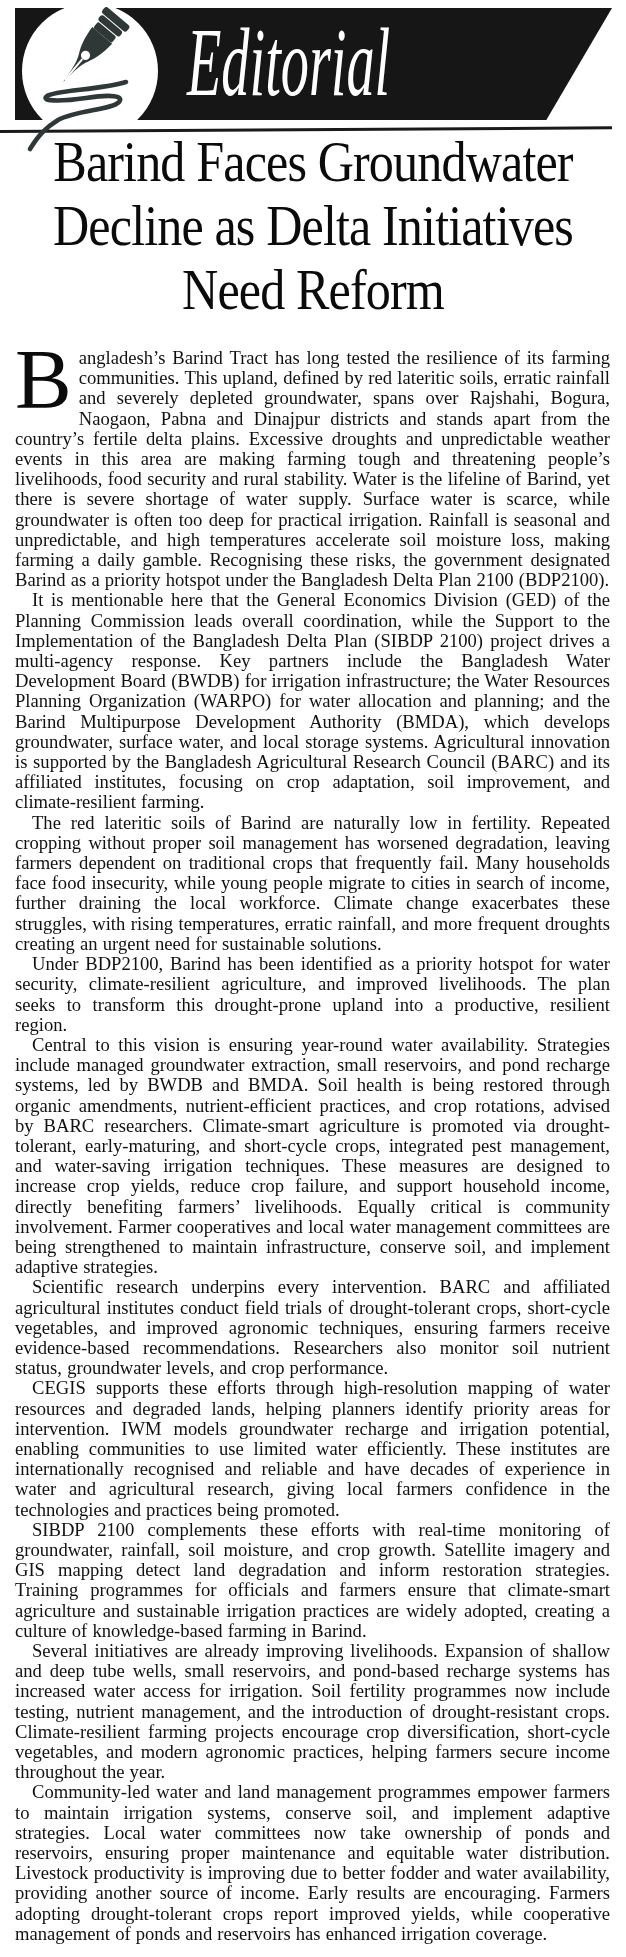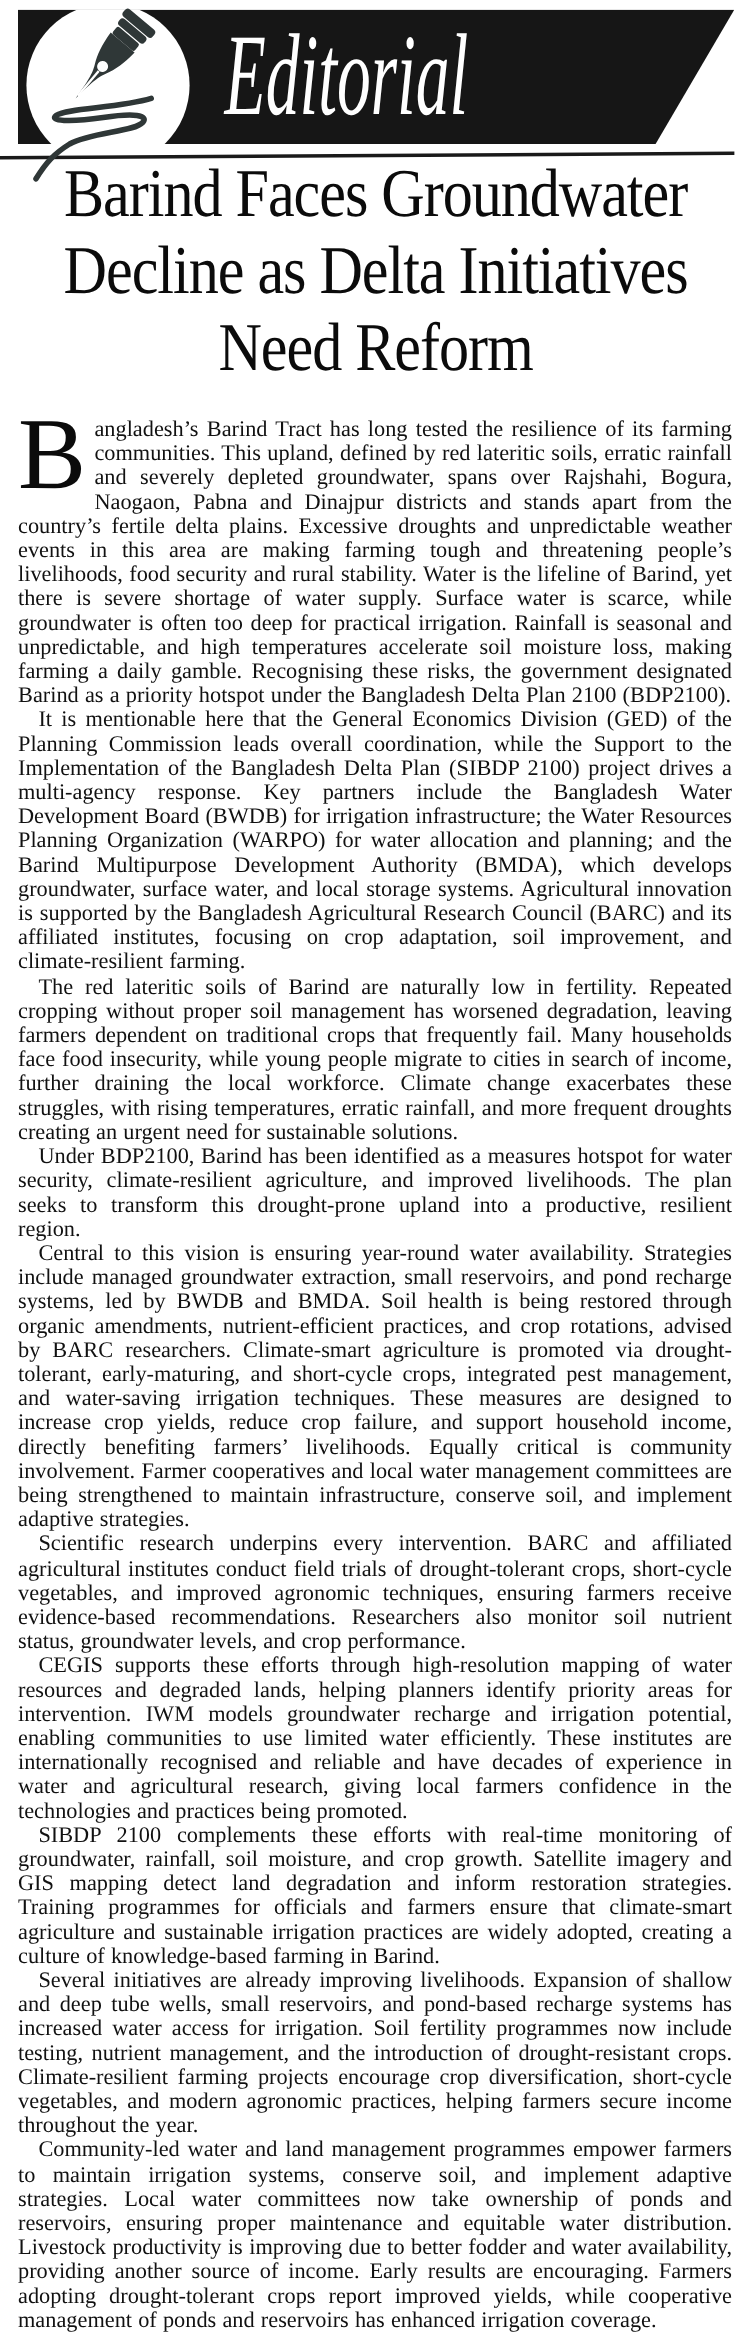--- a/index.html
+++ b/index.html
@@ -153,21 +153,21 @@
   <h1 class="headline">
     <span class="hl-line">Barind Faces Groundwater</span>
     <span class="hl-line">Decline as Delta Initiatives</span>
     <span class="hl-line">Need Reform</span>
   </h1>
 
   <div class="article-body">
     <p class="first-para"><span class="dropcap">B</span><span>angladesh’s Barind Tract has long tested the resilience of its farming communities. This upland, defined by red lateritic soils, erratic rainfall and severely depleted groundwater, spans over Rajshahi, Bogura, Naogaon, Pabna and Dinajpur districts and stands apart from the country’s fertile delta plains. Excessive droughts and unpredictable weather events in this area are making farming tough and threatening people’s livelihoods, food security and rural stability. Water is the lifeline of Barind, yet there is severe shortage of water supply. Surface water is scarce, while groundwater is often too deep for practical irrigation. Rainfall is seasonal and unpredictable, and high temperatures accelerate soil moisture loss, making farming a daily gamble. Recognising these risks, the government designated Barind as a priority hotspot under the Bangladesh Delta Plan 2100 (BDP2100).</span></p>
     <p>It is mentionable here that the General Economics Division (GED) of the Planning Commission leads overall coordination, while the Support to the Implementation of the Bangladesh Delta Plan (SIBDP 2100) project drives a multi-agency response. Key partners include the Bangladesh Water Development Board (BWDB) for irrigation infrastructure; the Water Resources Planning Organization (WARPO) for water allocation and planning; and the Barind Multipurpose Development Authority (BMDA), which develops groundwater, surface water, and local storage systems. Agricultural innovation is supported by the Bangladesh Agricultural Research Council (BARC) and its affiliated institutes, focusing on crop adaptation, soil improvement, and climate-resilient farming.</p>
     <p>The red lateritic soils of Barind are naturally low in fertility. Repeated cropping without proper soil management has worsened degradation, leaving farmers dependent on traditional crops that frequently fail. Many households face food insecurity, while young people migrate to cities in search of income, further draining the local workforce. Climate change exacerbates these struggles, with rising temperatures, erratic rainfall, and more frequent droughts creating an urgent need for sustainable solutions.</p>
-    <p>Under BDP2100, Barind has been identified as a measures hotspot for water security, climate-resilient agriculture, and improved livelihoods. The plan seeks to transform this drought-prone upland into a productive, resilient region.</p>
+    <p>Under BDP2100, Barind has been identified as a priority hotspot for water security, climate-resilient agriculture, and improved livelihoods. The plan seeks to transform this drought-prone upland into a productive, resilient region.</p>
     <p>Central to this vision is ensuring year-round water availability. Strategies include managed groundwater extraction, small reservoirs, and pond recharge systems, led by BWDB and BMDA. Soil health is being restored through organic amendments, nutrient-efficient practices, and crop rotations, advised by BARC researchers. Climate-smart agriculture is promoted via drought-tolerant, early-maturing, and short-cycle crops, integrated pest management, and water-saving irrigation techniques. These measures are designed to increase crop yields, reduce crop failure, and support household income, directly benefiting farmers’ livelihoods. Equally critical is community involvement. Farmer cooperatives and local water management committees are being strengthened to maintain infrastructure, conserve soil, and implement adaptive strategies.</p>
     <p>Scientific research underpins every intervention. BARC and affiliated agricultural institutes conduct field trials of drought-tolerant crops, short-cycle vegetables, and improved agronomic techniques, ensuring farmers receive evidence-based recommendations. Researchers also monitor soil nutrient status, groundwater levels, and crop performance.</p>
     <p>CEGIS supports these efforts through high-resolution mapping of water resources and degraded lands, helping planners identify priority areas for intervention. IWM models groundwater recharge and irrigation potential, enabling communities to use limited water efficiently. These institutes are internationally recognised and reliable and have decades of experience in water and agricultural research, giving local farmers confidence in the technologies and practices being promoted.</p>
     <p>SIBDP 2100 complements these efforts with real-time monitoring of groundwater, rainfall, soil moisture, and crop growth. Satellite imagery and GIS mapping detect land degradation and inform restoration strategies. Training programmes for officials and farmers ensure that climate-smart agriculture and sustainable irrigation practices are widely adopted, creating a culture of knowledge-based farming in Barind.</p>
     <p>Several initiatives are already improving livelihoods. Expansion of shallow and deep tube wells, small reservoirs, and pond-based recharge systems has increased water access for irrigation. Soil fertility programmes now include testing, nutrient management, and the introduction of drought-resistant crops. Climate-resilient farming projects encourage crop diversification, short-cycle vegetables, and modern agronomic practices, helping farmers secure income throughout the year.</p>
     <p>Community-led water and land management programmes empower farmers to maintain irrigation systems, conserve soil, and implement adaptive strategies. Local water committees now take ownership of ponds and reservoirs, ensuring proper maintenance and equitable water distribution. Livestock productivity is improving due to better fodder and water availability, providing another source of income. Early results are encouraging. Farmers adopting drought-tolerant crops report improved yields, while cooperative management of ponds and reservoirs has enhanced irrigation coverage.</p>
   </div>
 
 </div>
 

